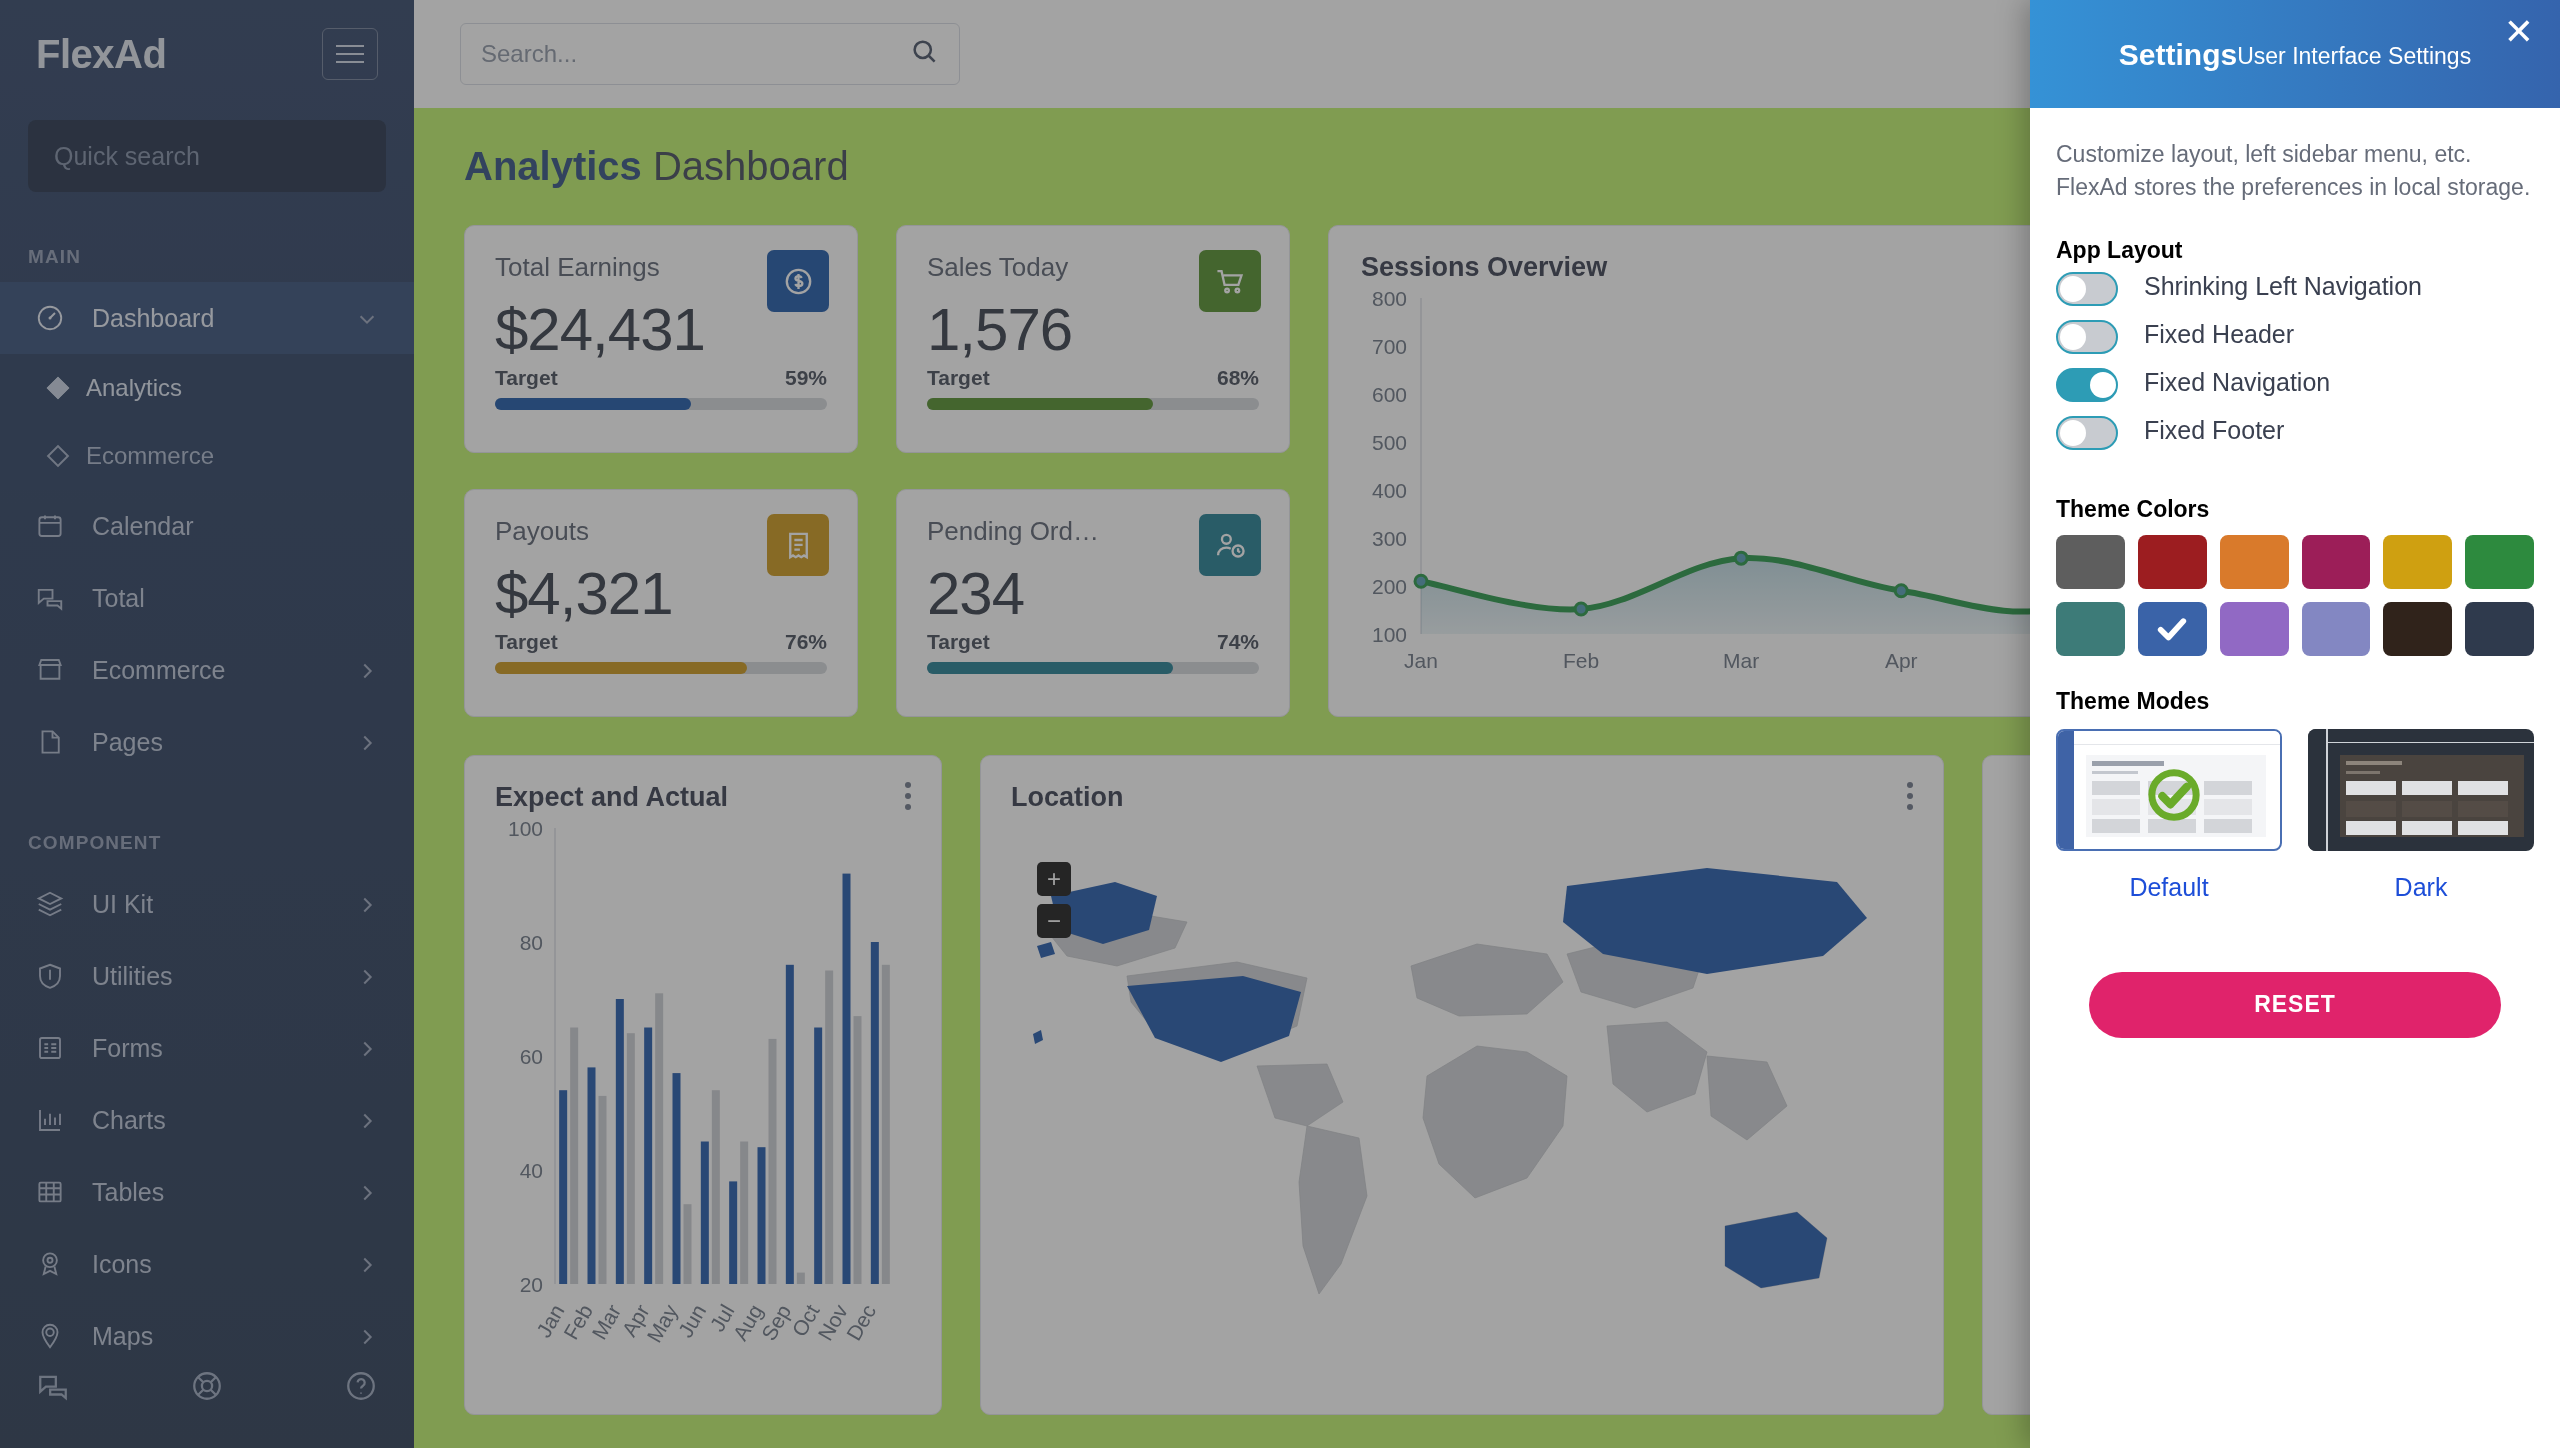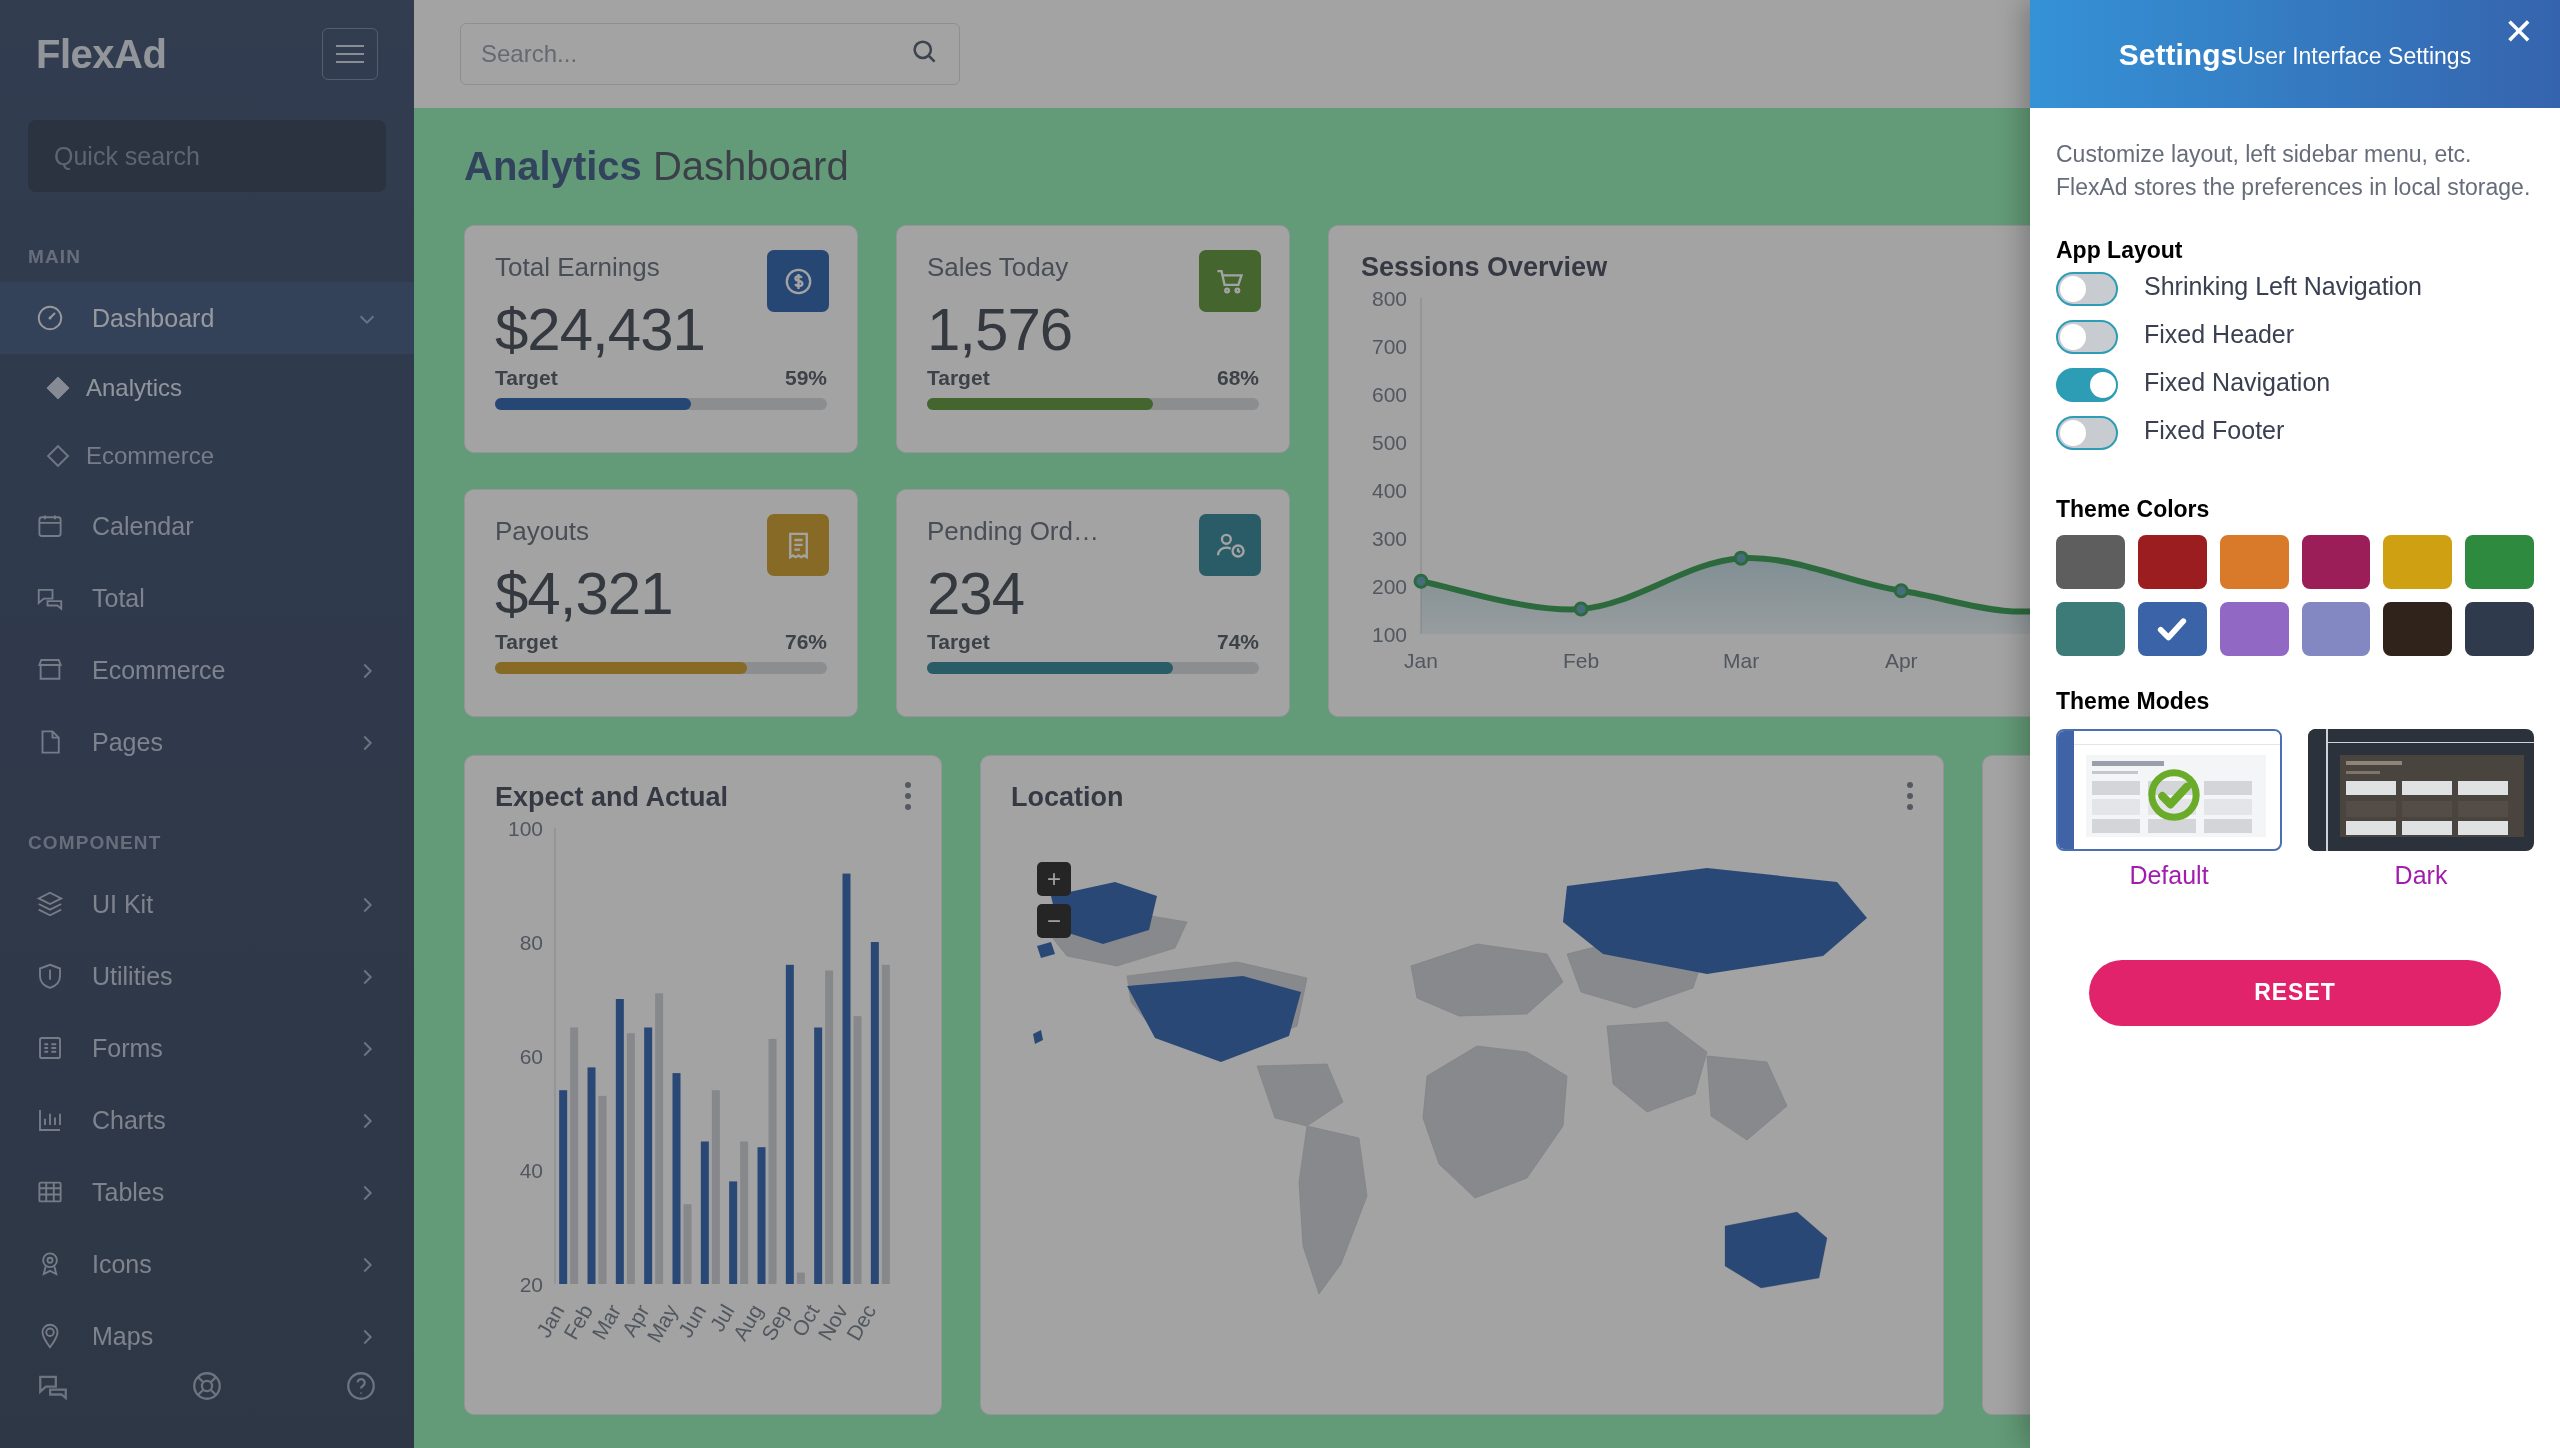--- a/index.html
+++ b/index.html
@@ -63,21 +63,21 @@
     display:flex; align-items:center; padding:0 20px; color:#8b93a3; font-size:24px; cursor:text;}
   .search-box .lbl { flex:1; }
   .search-box svg { width:30px; height:30px; stroke:#3f4a5f; fill:none; stroke-width:2; }
   .top-right { margin-left:auto; display:flex; align-items:center; gap:64px; padding-right:60px; }
   .ic-badge { position:relative; cursor:pointer; }
   .ic-badge > svg { width:46px; height:40px; stroke:#2e3c59; fill:none; stroke-width:2; }
   .badge { position:absolute; top:-16px; right:-18px; min-width:38px; height:38px; border-radius:50%;
     display:flex; align-items:center; justify-content:center; color:#fff; font-size:21px; font-weight:bold; }
 
   
-  #content { position:absolute; left:414px; top:108px; right:0; bottom:0; background:#86efac;
+  #content { position:absolute; left:414px; top:108px; right:0; bottom:0; background:#bef264;
     padding:36px 50px; z-index:5; overflow:hidden; }
   .page-title { font-size:40px; margin-bottom:36px; color:#3c4353; }
   .page-title b { color:#2b4a7e; }
   .grid { display:flex; gap:38px; align-items:flex-start; }
   .col-cards { display:flex; flex-direction:column; gap:36px; }
   .card { background:#fff; border:1px solid #e2e5ea; border-radius:10px; }
 
   .stat-card { width:394px; height:228px; padding:26px 30px; position:relative; }
   .stat-title { font-size:26px; color:#555d6d; }
   .stat-ico { position:absolute; right:28px; top:24px; width:62px; height:62px; border-radius:7px;
@@ -122,21 +122,21 @@
   .tg b { position:absolute; top:2px; left:2px; width:26px; height:26px; border-radius:50%; background:#fff; display:block; }
   .tg.on { background:#2d9cb5; }
   .tg.on b { left:32px; }
   .tg-lbl { font-size:25px; color:#3a4050; }
   .sw-grid { display:grid; grid-template-columns:repeat(6,1fr); gap:13px; margin-top:12px; }
   .sw { height:54px; border-radius:8px; cursor:pointer; display:flex; align-items:center; justify-content:center; }
   .sw svg { width:34px; height:34px; stroke:#fff; stroke-width:4; fill:none; }
   .modes { display:flex; gap:26px; margin-top:14px; }
   .mode { width:232px; cursor:pointer; }
   .mode-thumb { height:122px; border-radius:8px; overflow:hidden; position:relative; }
-  .mode-cap { text-align:center; font-size:25px; color:#a21caf; margin-top:10px; }
+  .mode-cap { text-align:center; font-size:25px; color:#1d4ed8; margin-top:22px; }
   .mode.sel .mode-thumb { border:2px solid #4a6fb3; }
   .reset-btn { margin:70px auto 0 auto; width:412px; height:66px; background:#e0236b; border-radius:33px;
     color:#fff; font-size:23px; font-weight:bold; letter-spacing:1px;
     display:flex; align-items:center; justify-content:center; cursor:pointer; border:none; }
 </style>
 </head>
 <body>
 
 <div id="app">
 

